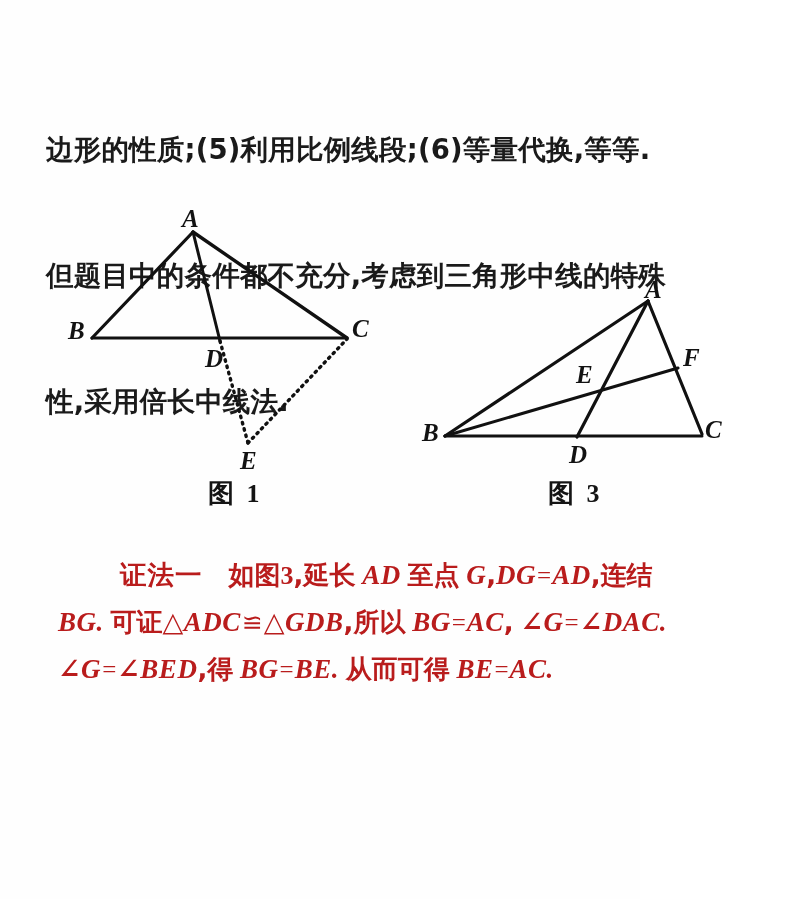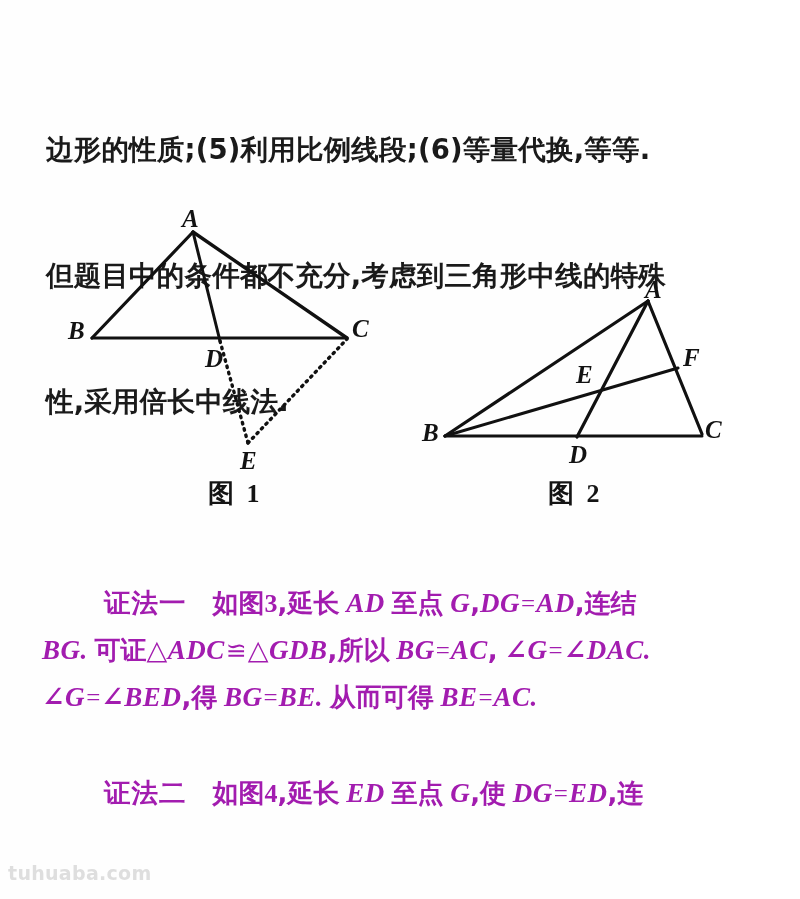--- a/index.html
+++ b/index.html
@@ -34,27 +34,26 @@
     letter-spacing: 0.2px;
     color: #1a1a1a;
     font-family: "DejaVu Sans", "Liberation Sans", sans-serif;
     font-weight: 600;
     white-space: pre-wrap;
   }
   .para-top { top: 44px; }
 
   .proof {
     position: absolute;
-    left: 42px;
+    left: 58px;
     width: 716px;
     font-size: 27px;
     line-height: 46px;
-    color: #a21caf;
+    color: #b91c1c;
     font-family: "Liberation Serif", "DejaVu Serif", serif;
-    margin-top: 28px;
   }
   .proof-1 { top: 552px; }
   .proof-2 { top: 742px; }
 
   .lead {
     font-family: "DejaVu Sans", "Liberation Sans", sans-serif;
     font-weight: 700;
     font-size: 26.5px;
     letter-spacing: 1px;
   }
@@ -163,35 +162,29 @@
       <line x1="248" y1="36" x2="177" y2="172" stroke="#111" stroke-width="3.2" stroke-linecap="round"></line>
       <line x1="45" y1="171" x2="278" y2="103" stroke="#111" stroke-width="3.0" stroke-linecap="round"></line>
     </svg>
     <span class="ptlabel" style="left:245px;top:12px;">A</span>
     <span class="ptlabel" style="left:22px; top:155px;">B</span>
     <span class="ptlabel" style="left:305px;top:152px;">C</span>
     <span class="ptlabel" style="left:169px;top:177px;">D</span>
     <span class="ptlabel" style="left:176px;top:97px;">E</span>
     <span class="ptlabel" style="left:283px;top:80px;">F</span>
   </div>
-  <div class="caption cap2">图 2</div>
+  <div class="caption cap2">图 3</div>
 
   <div class="proof proof-1">
     <div>
       <span class="indent"></span><span class="lead">证法一</span><span class="gap"></span><span class="cn">如图</span><span class="mn">3</span><span class="cn">,延长</span> <span class="mi">AD</span> <span class="cn">至点</span> <span class="mi">G</span><span class="cn">,</span><span class="mi">DG</span><span class="op">=</span><span class="mi">AD</span><span class="cn">,连结</span>
     </div>
     <div>
       <span class="mi">BG.</span> <span class="cn">可证</span><span class="mi">△ADC</span><span class="op">≌</span><span class="mi">△GDB</span><span class="cn">,所以</span> <span class="mi">BG</span><span class="op">=</span><span class="mi">AC</span><span class="cn">,</span> <span class="mi">∠G</span><span class="op">=</span><span class="mi">∠DAC.</span>
     </div>
     <div>
       <span class="mi">∠G</span><span class="op">=</span><span class="mi">∠BED</span><span class="cn">,得</span> <span class="mi">BG</span><span class="op">=</span><span class="mi">BE.</span> <span class="cn">从而可得</span> <span class="mi">BE</span><span class="op">=</span><span class="mi">AC.</span>
     </div>
   </div>
 
-  <div class="proof proof-2">
-    <div>
-      <span class="indent"></span><span class="lead">证法二</span><span class="gap"></span><span class="cn">如图</span><span class="mn">4</span><span class="cn">,延长</span> <span class="mi">ED</span> <span class="cn">至点</span> <span class="mi">G</span><span class="cn">,使</span> <span class="mi">DG</span><span class="op">=</span><span class="mi">ED</span><span class="cn">,连</span>
-    </div>
-  </div>
 
-  <div class="watermark">tuhuaba.com</div>
 
 </div>
 
 </body></html>

